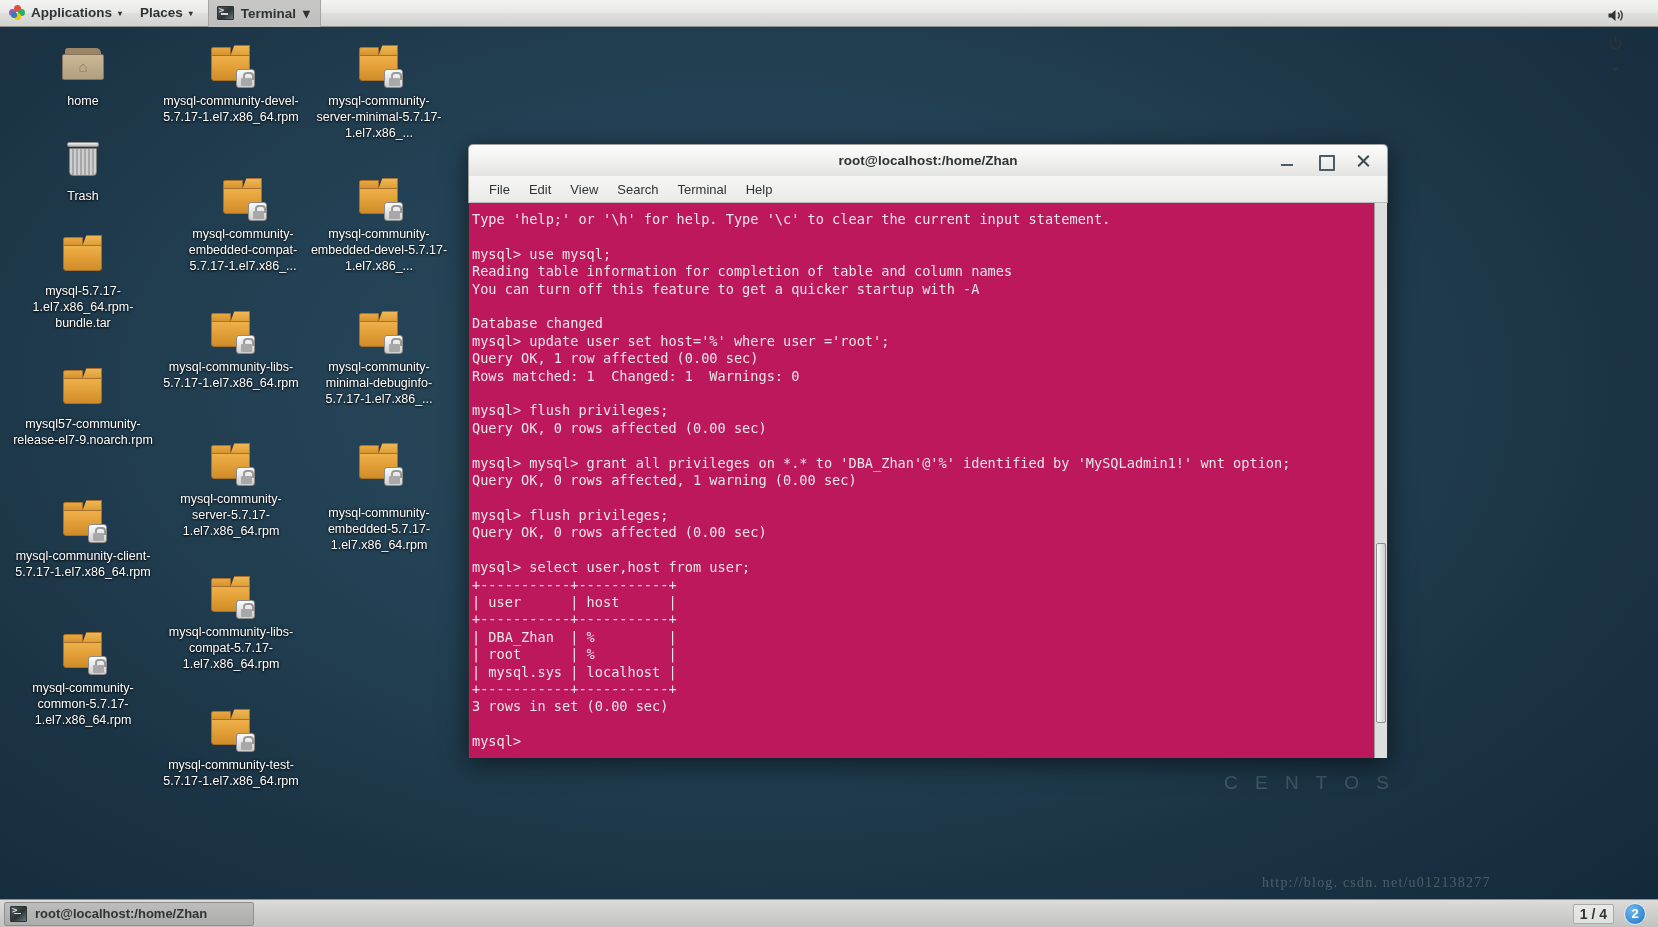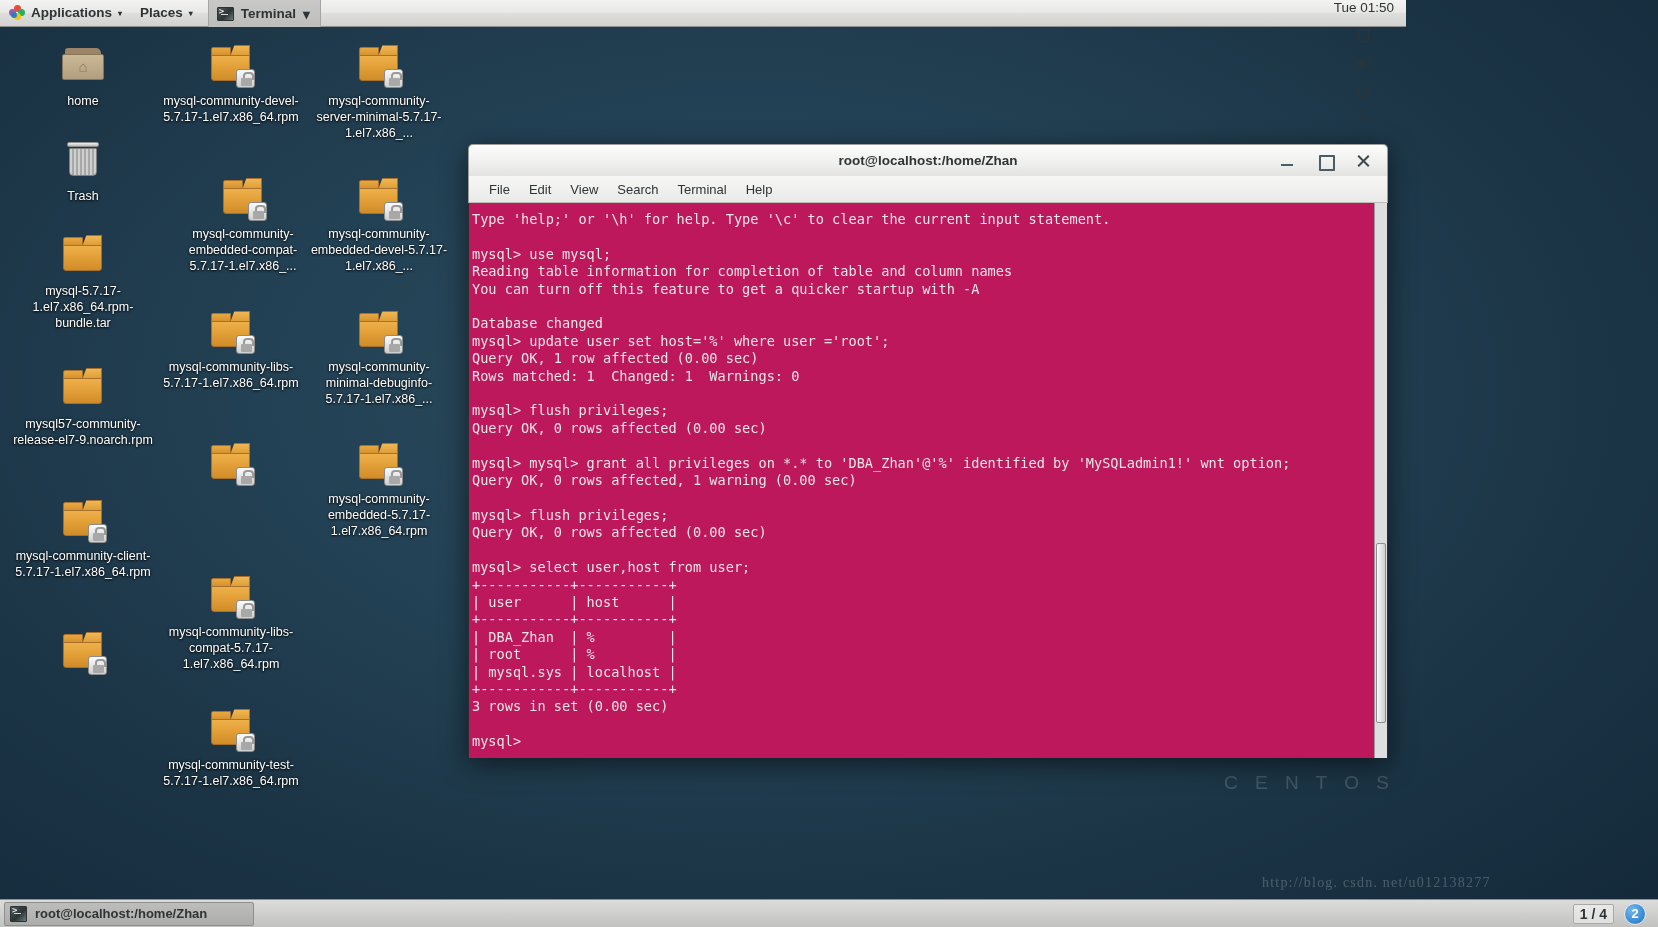--- a/index.html
+++ b/index.html
@@ -8,24 +8,24 @@
     overflow: hidden;
     font-family: "Liberation Sans", sans-serif;
   }
   body {
     background: radial-gradient(ellipse at 45% 42%, #2b4a5c 0%, #234154 38%, #1b3445 68%, #13293a 100%);
     position: relative;
   }
 
   
   #top-panel {
-    position: absolute; top: 0; left: 0; width: 1406px; height: 27px;
+    position: absolute; top: 0; left: 0; width: 1658px; height: 27px;
     background: linear-gradient(to bottom, #f3f3f1 0%, #e8e8e6 48%, #dededc 52%, #d2d2d0 100%);
     border-bottom: 1px solid #8f8f8c;
-    display: flex; align-items: flex-start;
+    display: flex; align-items: center;
     font-size: 13.5px; color: #2e3436;
   }
   .panel-btn {
     display: flex; align-items: center; gap: 6px;
     padding: 0 9px; height: 26px; line-height: 26px;
     font-weight: bold; font-size: 13.5px; color: #2e3436;
     cursor: default; white-space: nowrap;
   }
   .panel-btn .caret { font-size: 8px; position: relative; top: 1px; }
   #apps-logo {
@@ -336,20 +336,21 @@
       </div>
       <div class="label">mysql-community-client-5.7.17-1.el7.x86_64.rpm</div>
     </div>
     <div class="dicon" style="left: 8px; top: 602px;">
       <div class="glyph pkg">
         <span class="flapA"></span>
         <span class="flapB"></span>
         <span class="base"></span>
         <span class="lock"></span>
       </div>
+      <div class="label">mysql-community-common-5.7.17-1.el7.x86_64.rpm</div>
     </div>
     <div class="dicon" style="left: 156px; top: 15px;">
       <div class="glyph pkg">
         <span class="flapA"></span>
         <span class="flapB"></span>
         <span class="base"></span>
         <span class="lock"></span>
       </div>
       <div class="label">mysql-community-devel-5.7.17-1.el7.x86_64.rpm</div>
     </div>
@@ -371,20 +372,21 @@
       </div>
       <div class="label">mysql-community-libs-5.7.17-1.el7.x86_64.rpm</div>
     </div>
     <div class="dicon" style="left: 156px; top: 413px;">
       <div class="glyph pkg">
         <span class="flapA"></span>
         <span class="flapB"></span>
         <span class="base"></span>
         <span class="lock"></span>
       </div>
+      <div class="label">mysql-community-server-5.7.17-1.el7.x86_64.rpm</div>
     </div>
     <div class="dicon" style="left: 156px; top: 546px;">
       <div class="glyph pkg">
         <span class="flapA"></span>
         <span class="flapB"></span>
         <span class="base"></span>
         <span class="lock"></span>
       </div>
       <div class="label">mysql-community-libs-compat-5.7.17-1.el7.x86_64.rpm</div>
     </div>
@@ -417,21 +419,21 @@
     </div>
     <div class="dicon" style="left: 304px; top: 281px;">
       <div class="glyph pkg">
         <span class="flapA"></span>
         <span class="flapB"></span>
         <span class="base"></span>
         <span class="lock"></span>
       </div>
       <div class="label">mysql-community-minimal-debuginfo-5.7.17-1.el7.x86_...</div>
     </div>
-    <div class="dicon" style="left: 304px; top: 413px;">
+    <div class="dicon" style="left: 304px; top: 413px; gap: 14px;">
       <div class="glyph pkg">
         <span class="flapA"></span>
         <span class="flapB"></span>
         <span class="base"></span>
         <span class="lock"></span>
       </div>
       <div class="label">mysql-community-embedded-5.7.17-1.el7.x86_64.rpm</div>
     </div>
     <div id="centos-mark">C E N T O S</div>
   <div id="blog-mark">http://blog. csdn. net/u012138277</div>

